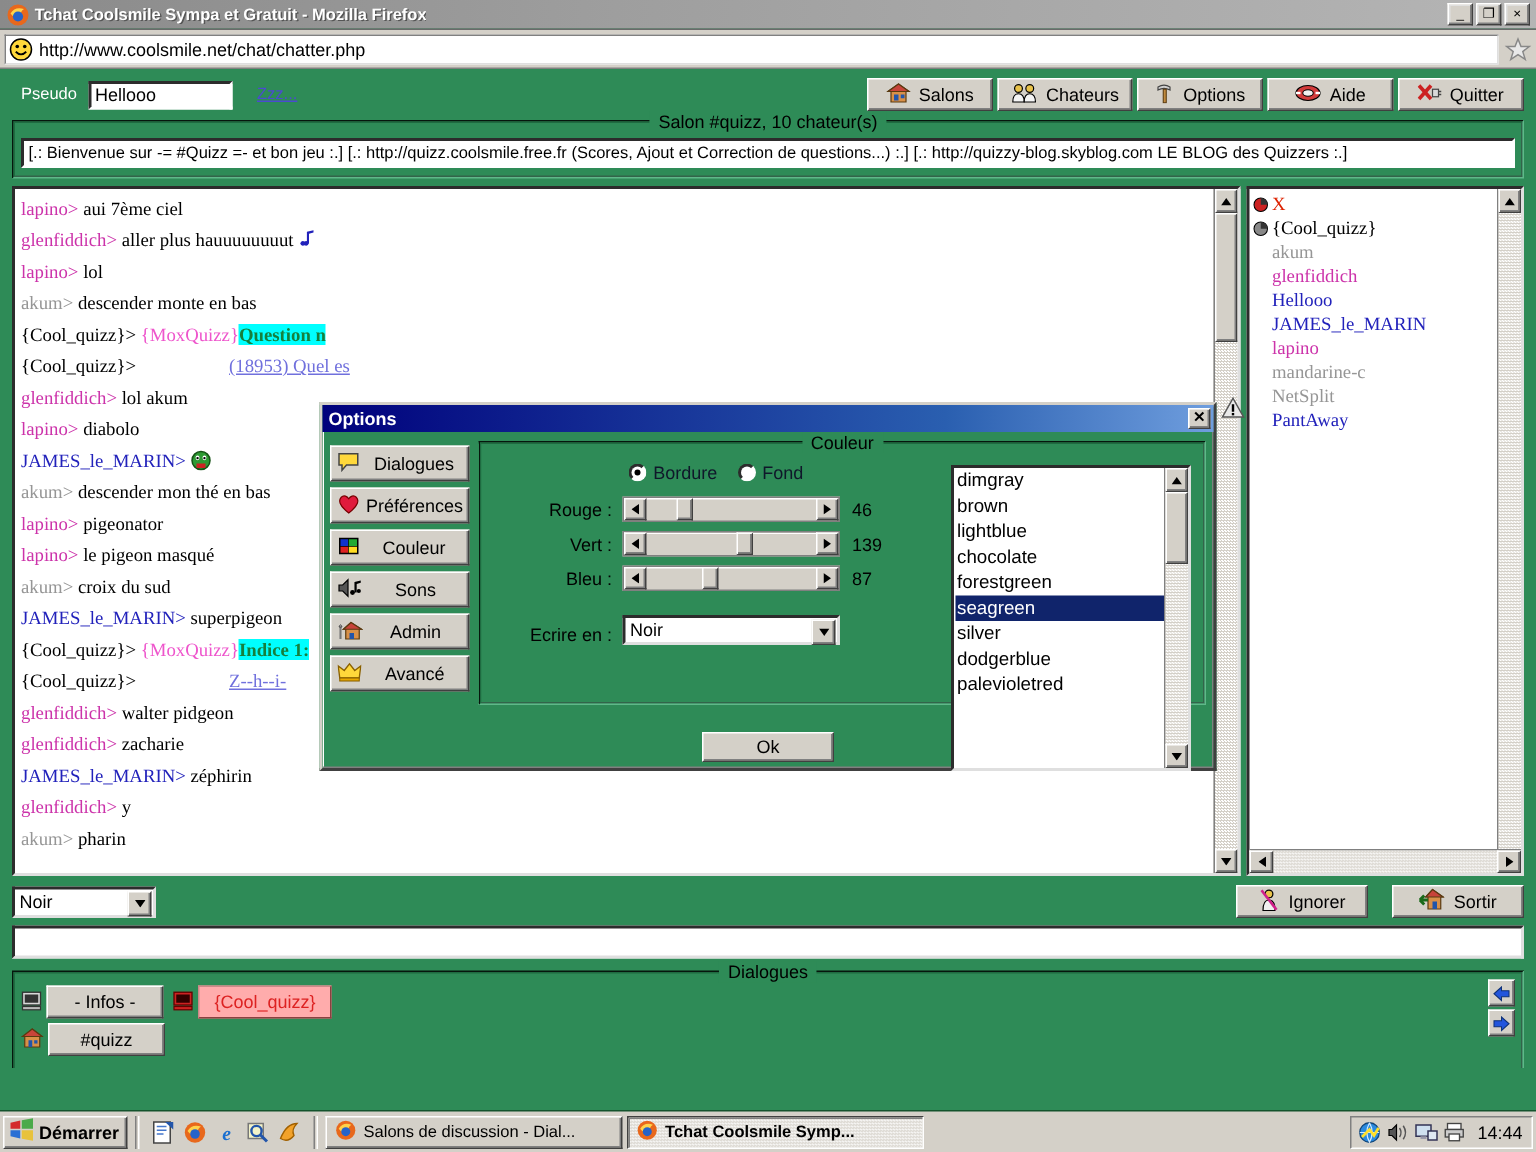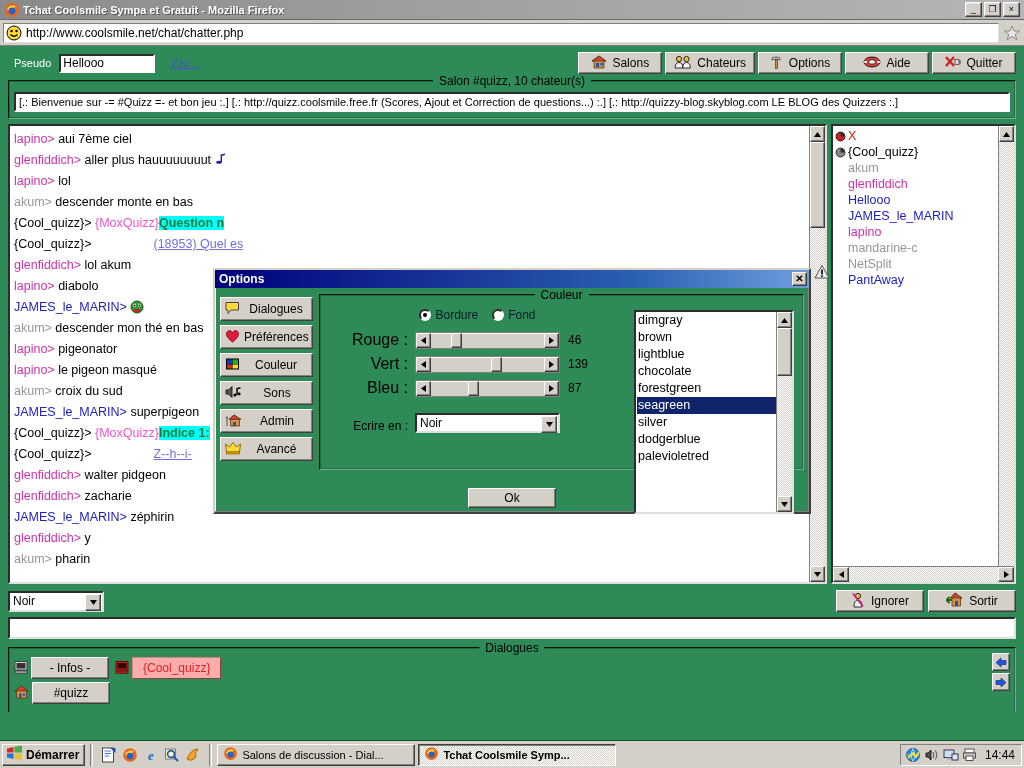--- a/index.html
+++ b/index.html
@@ -132,20 +132,21 @@
     display: flex; align-items: center;
     padding: 0 3px;
     white-space: nowrap; overflow: hidden;
   }
 
   
   .main-split {
     display: flex;
     margin: 5px 8px 0 8px;
     height: 460px;
+    font-family: Liberation Serif, serif;
   }
   .chat-box {
     flex: 1 1 auto;
     background: #fff;
     border: 2px inset #d4d0c8;
     border-top-color: #808080; border-left-color: #808080;
     border-right-color: #dfdfdf; border-bottom-color: #dfdfdf;
     position: relative;
     overflow: hidden;
     display: flex;
@@ -255,21 +256,21 @@
   }
   .sel-arrow {
     position: absolute; right: 1px; top: 1px;
     width: 16px; height: 17px;
     background: #d4d0c8;
     border: 1px solid #fff;
     border-right-color: #404040; border-bottom-color: #404040;
     box-shadow: inset -1px -1px 0 #808080;
     display: flex; align-items: center; justify-content: center;
   }
-  .bottom-btns { margin-left: auto; display: flex; gap: 4px; }
+  .bottom-btns { margin-left: auto; display: flex; gap: 16px; }
   .bbtn {
     height: 22px; min-width: 88px;
     background: #d4d0c8;
     border: 1px solid #fff;
     border-right-color: #404040; border-bottom-color: #404040;
     box-shadow: inset -1px -1px 0 #808080;
     display: flex; align-items: center; justify-content: center;
     gap: 6px; padding: 0 10px;
     font-size: 12px; color: #000; cursor: pointer;
   }
@@ -388,21 +389,21 @@
     width: 12px; height: 12px; border-radius: 50%;
     background: #fff;
     border: 2px inset #d4d0c8;
     border-top-color: #808080; border-left-color: #808080;
     border-right-color: #fff; border-bottom-color: #fff;
     display: flex; align-items: center; justify-content: center;
   }
   .radio.on::after { content: ''; width: 4px; height: 4px; border-radius: 50%; background: #000; }
 
   .slider-row { display: flex; align-items: center; margin-bottom: 6px; }
-  .slider-label { width: 86px; text-align: right; padding-right: 7px; font-size: 16px; color: #000; }
+  .slider-label { width: 86px; text-align: right; padding-right: 7px; font-size: 12px; color: #000; }
   .slider {
     width: 145px; height: 17px;
     background: #d4d0c8;
     border: 1px solid #808080;
     display: flex; align-items: stretch;
     position: relative;
     box-shadow: inset 1px 1px 0 #fff;
   }
   .sl-arrow {
     width: 15px; flex: 0 0 15px;

